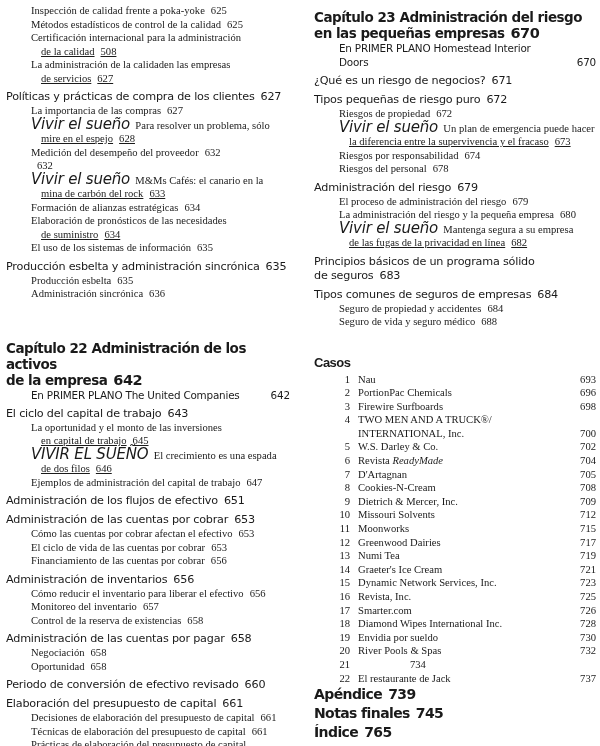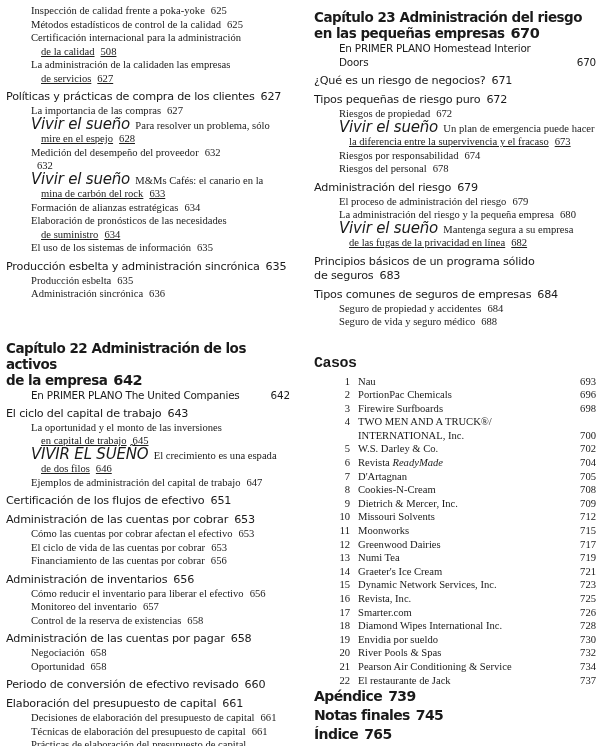--- a/index.html
+++ b/index.html
@@ -11,21 +11,21 @@
   .serif { font-family:"Liberation Serif", serif; font-size:10.6px; line-height:13.5px; }
   .l1 { font-family:"DejaVu Sans", sans-serif; font-size:11.2px; line-height:14px; margin-top:5px; letter-spacing:-0.2px; }
   .l1 .pg { font-family:"DejaVu Sans", sans-serif; }
   .l2 { padding-left:25px; }
   .l2 .cont { padding-left:10px;text-decoration:underline; }
   .pg { flex:none; text-align:right; padding-left:6px; }
   .feat { font-family:"DejaVu Sans", sans-serif; font-style:italic; font-size:15px; letter-spacing:-0.2px; }
   .chapter { font-family:"DejaVu Sans", sans-serif; font-weight:bold; font-size:13.5px; line-height:16px; letter-spacing:-0.5px; }
   .chapter .pg { font-size:14.5px; }
   .inplano { font-family:"DejaVu Sans", sans-serif; font-size:10.4px; line-height:14px; padding-left:25px; letter-spacing:-0.2px;gap:25px; }
-  .casos-title { font-family:Liberation Mono, monospace; font-weight:bold; font-size:15px; letter-spacing:-0.5px; }
+  .casos-title { font-family:Liberation Sans, sans-serif; font-weight:bold; font-size:13px; letter-spacing:-0.5px; }
   .case { display:flex; align-items:flex-end; font-family:"Liberation Serif", serif; font-size:10.6px; line-height:13.6px; }
   .case .num { width:36px; text-align:right; padding-right:8px; flex:none; }
   .case .name { flex:1; }
   .case .pg { flex:none;margin-left:46px; }
   .back { font-family:"DejaVu Sans", sans-serif; font-weight:bold; font-size:14px; line-height:19px; letter-spacing:-0.6px; }
 </style>
 </head>
 <body>
 
 <div id="left" class="col">
@@ -165,21 +165,21 @@
       </div>
       <div class="l2 serif">
         <div class="row">
           <span class="txt-inline"><span>Ejemplos de administración del capital de trabajo</span></span>
           <span class="pg">647</span>
         </div>
       </div>
     </div>
   <div>
       <div class="row l1">
-        <span>Certificación de los flujos de efectivo</span>
+        <span>Administración de los flujos de efectivo</span>
         <span class="pg">651</span>
       </div>
     </div>
   <div>
       <div class="row l1">
         <span>Administración de las cuentas por cobrar</span>
         <span class="pg">653</span>
       </div>
       <div class="l2 serif">
         <div class="row">
@@ -518,21 +518,20 @@
         <div>
           <div class="case">
             <span class="num">20</span>
             <span class="name"><span>River Pools &amp; Spas</span></span>
             <span class="pg">732</span>
           </div>
         </div>
         <div>
           <div class="case">
             <span class="num">21</span>
-            <span class="name"><span>Pearson Air Conditioning &amp; Service</span></span>
             <span class="pg">734</span>
           </div>
         </div>
         <div>
           <div class="case">
             <span class="num">22</span>
             <span class="name"><span>El restaurante de Jack</span></span>
             <span class="pg">737</span>
           </div>
         </div>

